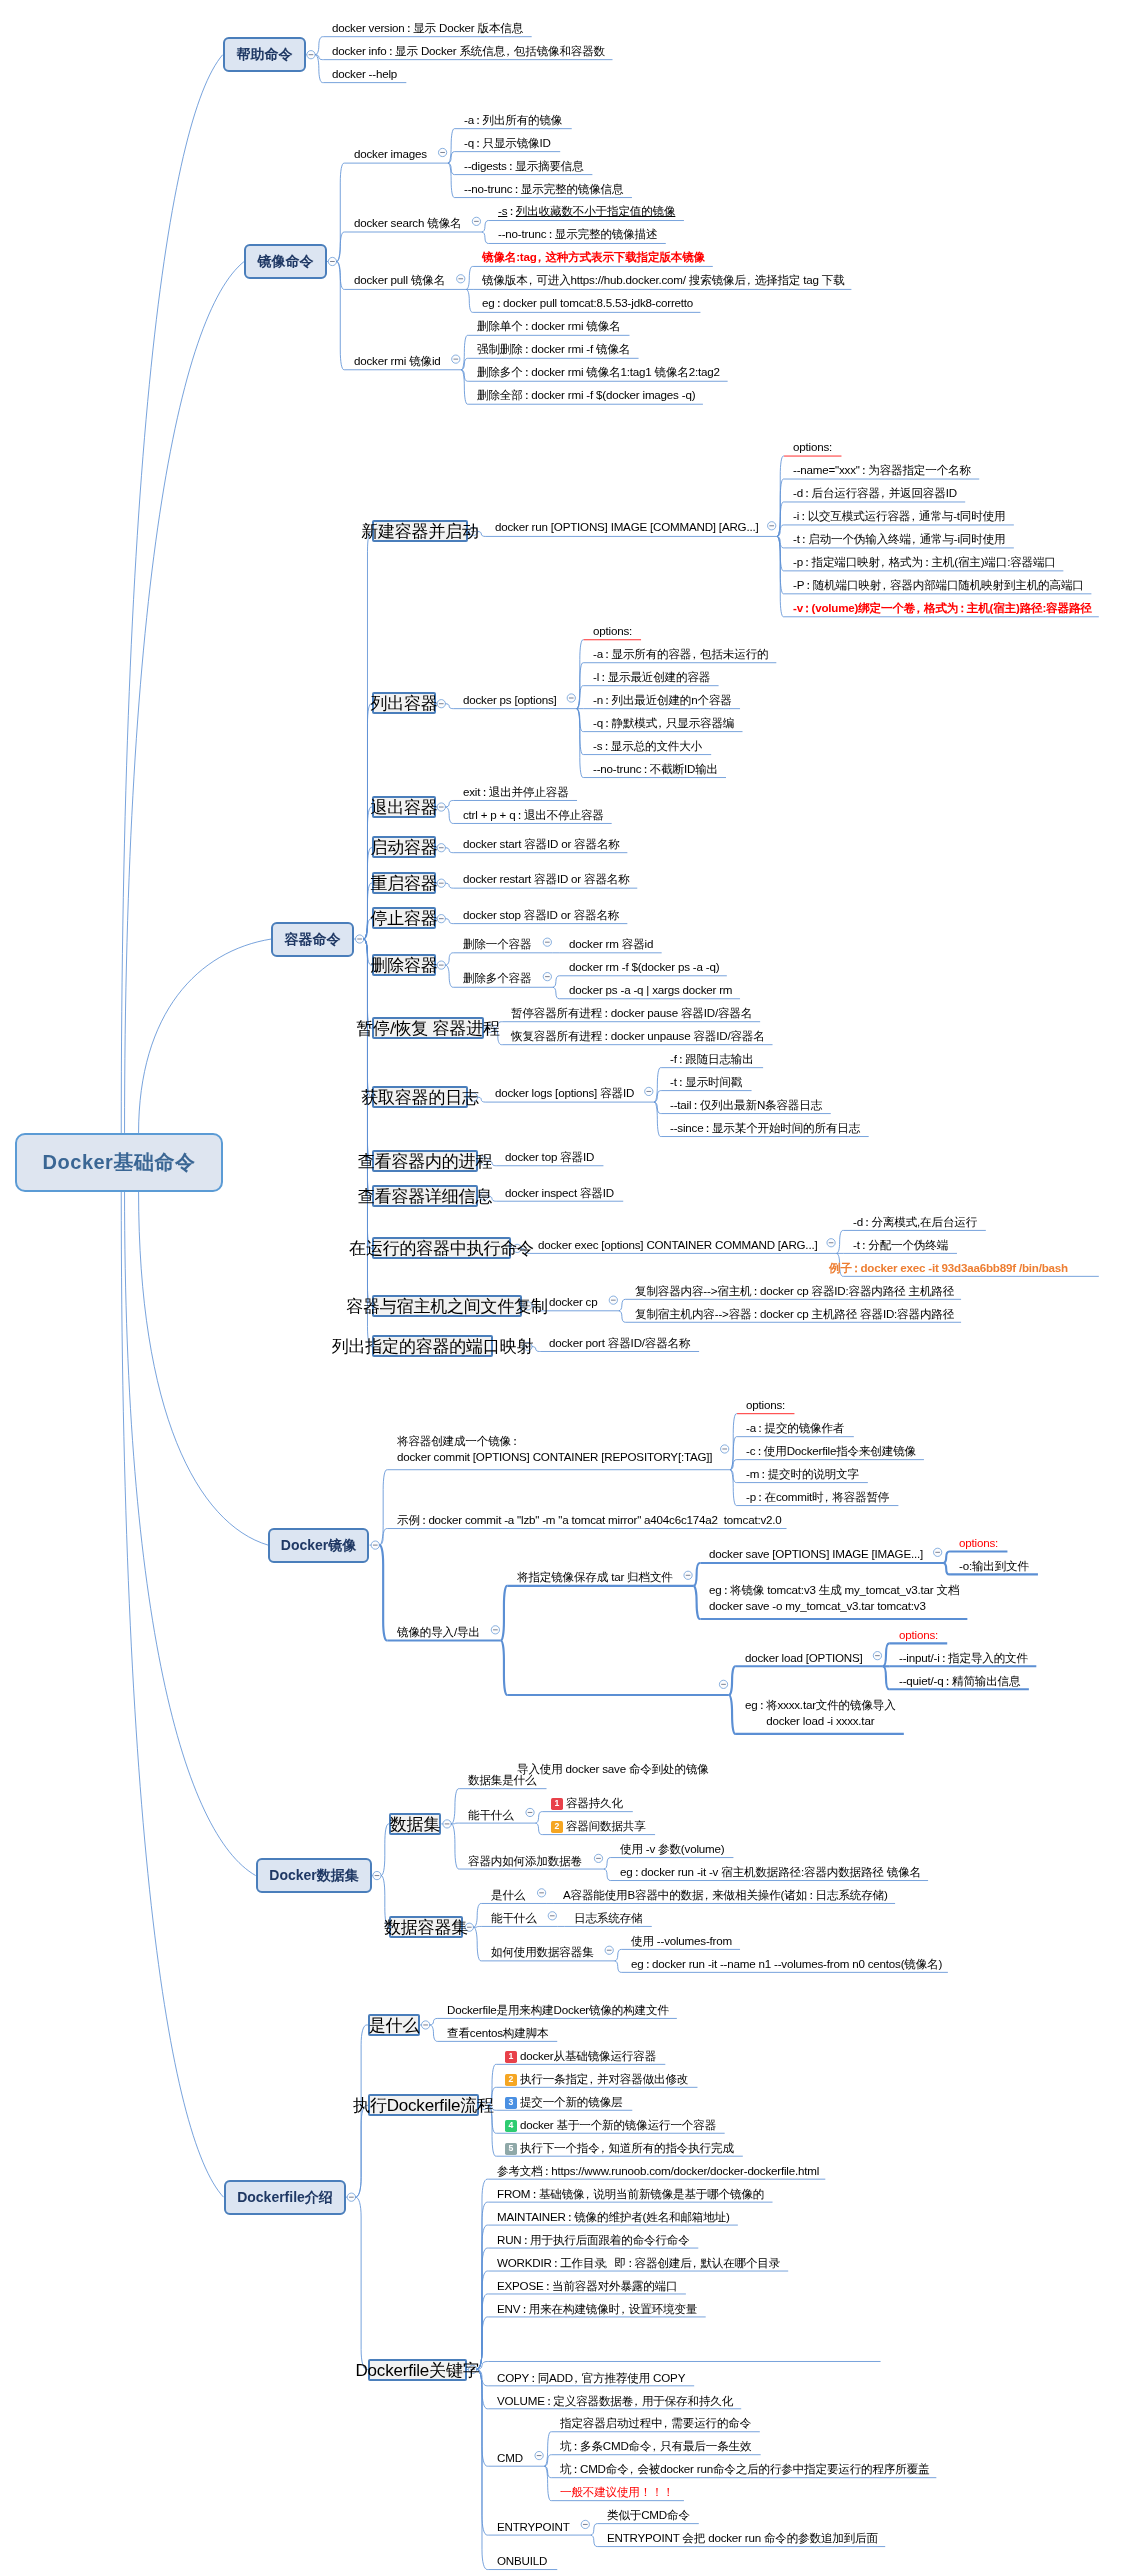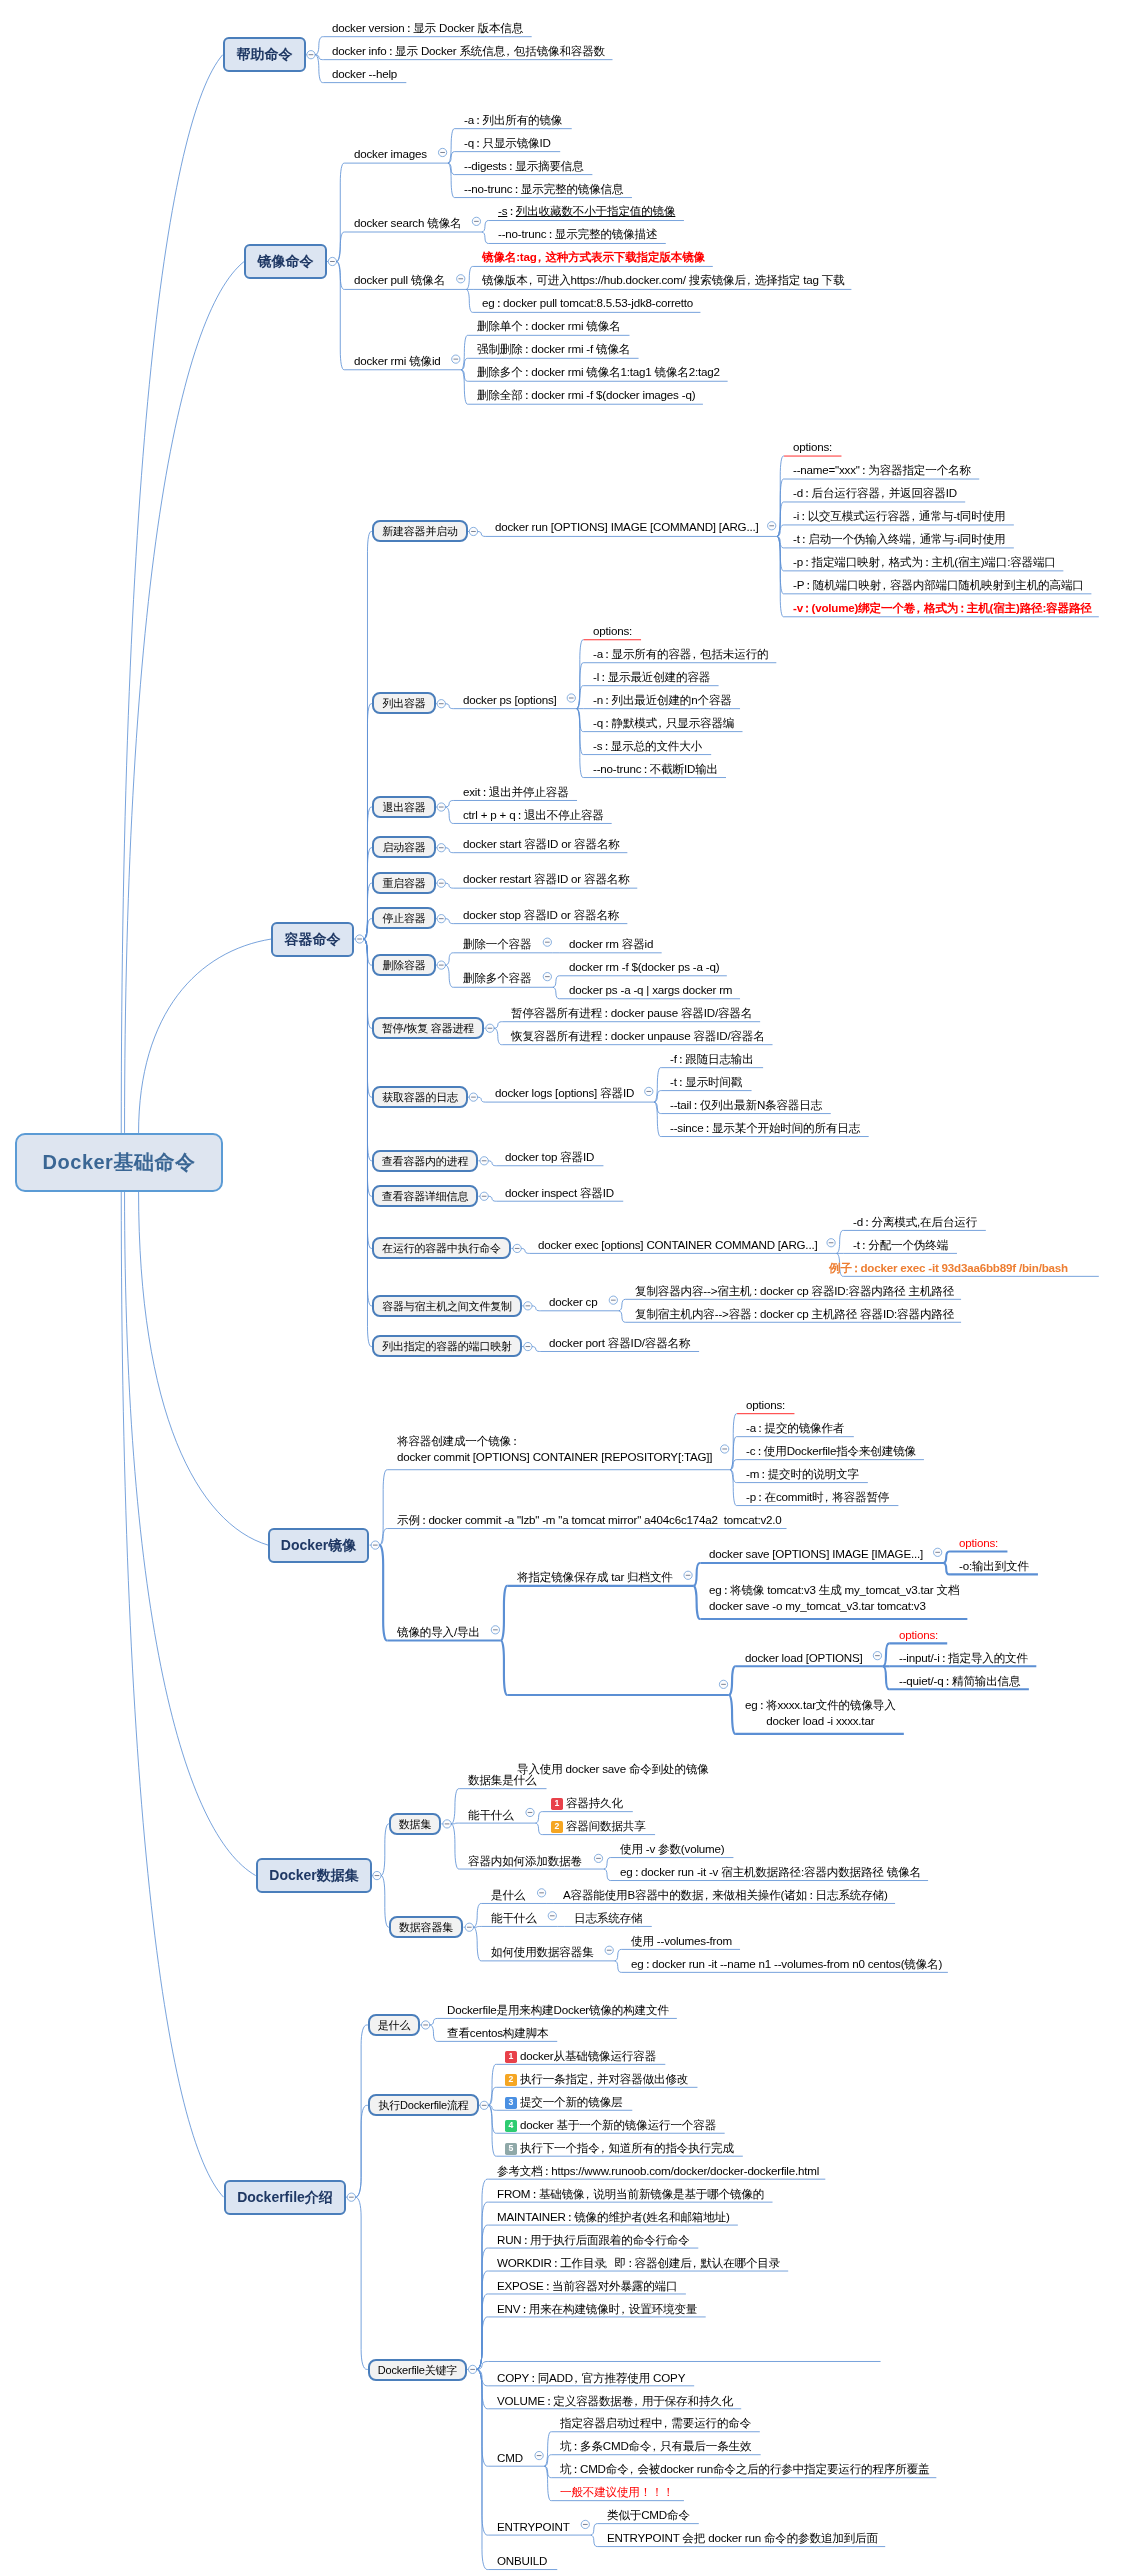--- a/index.html
+++ b/index.html
@@ -9,22 +9,22 @@
   #stage{position:absolute;left:0;top:0;width:1130px;height:2576px;}
   #edges{position:absolute;left:0;top:0;width:1130px;height:2576px;pointer-events:none;z-index:1;}
   .node{z-index:2;}
   .node{position:absolute;white-space:pre;box-sizing:border-box;}
   .root-node{border:2.5px solid var(--rootb);background:var(--rootf);
     border-radius:10px;color:var(--roott);font-weight:bold;font-size:20px;
     display:flex;align-items:center;justify-content:center;letter-spacing:0.5px;}
   .l1-node{border:2.3px solid var(--l1b);background:var(--l1f);border-radius:5.8px;
     color:var(--l1t);font-weight:bold;font-size:14px;letter-spacing:0px;
     display:flex;align-items:center;justify-content:center;}
-  .l2-node{border:2.1px solid var(--l2b);background:var(--l2f);border-radius:8px;
-    color:#000;font-size:11px;letter-spacing:-0.2px;
+  .l2-node{border:2.1px solid var(--l2b);background:var(--l2f);border-radius:2px;
+    color:#000;font-size:17px;letter-spacing:-0.2px;
     display:flex;align-items:center;justify-content:center;}
   .txt-node{color:#000;font-size:11.6px;line-height:15.7px;letter-spacing:-0.2px;}
   .txt-node.red{color:var(--red);font-weight:bold;}
   .txt-node.redlight{color:var(--red);}
   .txt-node.orange{color:var(--orange);font-weight:bold;}
   i.p1{display:inline-block;width:0.74em;text-indent:-0.14em;overflow:visible;font-style:normal;}
   i.p2{display:inline-block;width:0.76em;text-indent:-0.24em;overflow:visible;font-style:normal;}
   .badge{display:inline-block;width:11.6px;height:11.6px;line-height:11.6px;
     text-align:center;color:#fff;font-size:8.7px;font-weight:bold;border-radius:1.7px;
     margin-right:3.3px;vertical-align:0.8px;letter-spacing:0;}
@@ -502,21 +502,21 @@
     <div class="node txt-node" style="left: 505px; top: 1185px; width: 109px;">docker inspect 容器ID</div>
     <div class="node l2-node" style="left: 372px; top: 1237px; width: 139px; height: 22px;">在运行的容器中执行命令</div>
     <div class="node txt-node" style="left: 538px; top: 1237px; width: 277px;">docker exec [options] CONTAINER COMMAND [ARG...]</div>
     <div class="node txt-node" style="left: 853px; top: 1214px; width: 125px;">-d<i class="p1">：</i>分离模式,在后台运行</div>
     <div class="node txt-node" style="left: 853px; top: 1237px; width: 96px;">-t<i class="p1">：</i>分配一个伪终端</div>
     <div class="node txt-node orange" style="left: 829px; top: 1260px; width: 238px;">例子<i class="p1">：</i>docker exec -it 93d3aa6bb89f /bin/bash</div>
     <div class="node l2-node" style="left: 372px; top: 1295px; width: 150px; height: 22px;">容器与宿主机之间文件复制</div>
     <div class="node txt-node" style="left: 549px; top: 1294px; width: 49px;">docker cp</div>
     <div class="node txt-node" style="left: 635px; top: 1283px; width: 318px;">复制容器内容--&gt;宿主机<i class="p1">：</i>docker cp 容器ID:容器内路径 主机路径</div>
     <div class="node txt-node" style="left: 635px; top: 1306px; width: 318px;">复制宿主机内容--&gt;容器<i class="p1">：</i>docker cp 主机路径 容器ID:容器内路径</div>
-    <div class="node l2-node" style="left: 372px; top: 1335px; width: 150px; height: 22px;">列出指定的容器的端口映射</div>
+    <div class="node l2-node" style="left: 372px; top: 1335px; width: 121px; height: 22px;">列出指定的容器的端口映射</div>
     <div class="node txt-node" style="left: 549px; top: 1335px; width: 141px;">docker port 容器ID/容器名称</div>
     <div class="node l1-node" style="left: 268px; top: 1528px; width: 101px; height: 35px;">Docker镜像</div>
     <div class="node txt-node" style="left: 397px; top: 1433px; width: 313px;">将容器创建成一个镜像<i class="p1">：</i><br>docker commit [OPTIONS] CONTAINER [REPOSITORY[:TAG]]</div>
     <div class="node txt-node" style="left: 746px; top: 1397px; width: 40px;">options:</div>
     <div class="node txt-node" style="left: 746px; top: 1420px; width: 99px;">-a<i class="p1">：</i>提交的镜像作者</div>
     <div class="node txt-node" style="left: 746px; top: 1443px; width: 169px;">-c<i class="p1">：</i>使用Dockerfile指令来创建镜像</div>
     <div class="node txt-node" style="left: 746px; top: 1466px; width: 113px;">-m<i class="p1">：</i>提交时的说明文字</div>
     <div class="node txt-node" style="left: 746px; top: 1489px; width: 144px;">-p<i class="p1">：</i>在commit时<i class="p2">，</i>将容器暂停</div>
     <div class="node txt-node" style="left: 397px; top: 1512px; width: 381px;">示例<i class="p1">：</i>docker commit -a "lzb" -m "a tomcat mirror" a404c6c174a2  tomcat:v2.0</div>
     <div class="node txt-node" style="left: 397px; top: 1624px; width: 83px;">镜像的导入/导出</div>

